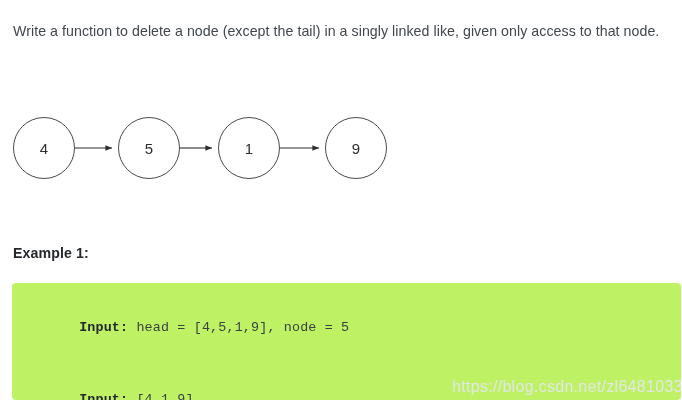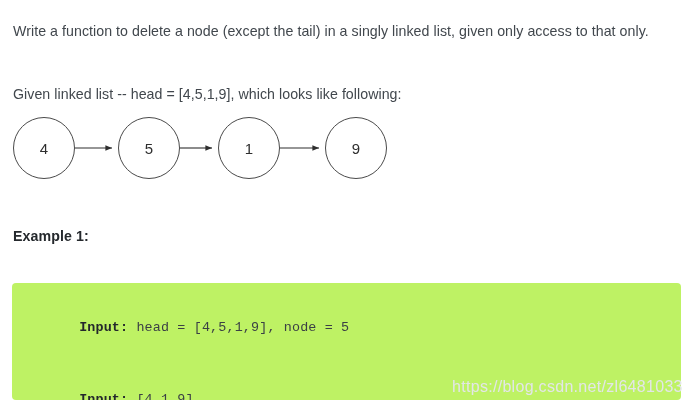--- a/index.html
+++ b/index.html
@@ -59,21 +59,21 @@
   .node-label {
     font-family: "Liberation Sans", sans-serif;
     font-size: 15px;
     fill: #2e2e2e;
   }
 
   
   #example-heading {
     position: absolute;
     left: 13px;
-    top: 228px;
+    top: 245px;
     font-size: 14.2px;
     font-weight: bold;
     color: #25292d;
     letter-spacing: 0.1px;
   }
 
   
   #code-block {
     position: absolute;
     left: 12px;
@@ -110,23 +110,22 @@
     letter-spacing: 0.3px;
     white-space: nowrap;
     pointer-events: none;
   }
 </style>
 </head>
 <body>
 
 <div class="page">
 
-  <p class="para" id="para-intro">Write a function to delete a node (except the tail) in a singly linked list, given only access to that only.</p>
+  <p class="para" id="para-intro">Write a function to delete a node (except the tail) in a singly linked like, given only access to that node.</p>
 
-  <p class="para" id="para-given">Given linked list -- head = [4,5,1,9], which looks like following:</p>
 
   <div id="linked-list-diagram">
     <svg width="420" height="86" viewBox="0 0 420 86" xmlns="http://www.w3.org/2000/svg">
       <defs>
         <marker id="arrowhead" markerWidth="7" markerHeight="7" refX="6" refY="2.5" orient="auto" markerUnits="strokeWidth">
           <path d="M0,0 L6,2.5 L0,5 z" fill="#2e2e2e"></path>
         </marker>
       </defs>
 
       <circle cx="44" cy="40" r="30.5" fill="#ffffff" stroke="#4a4a4a" stroke-width="1"></circle>

